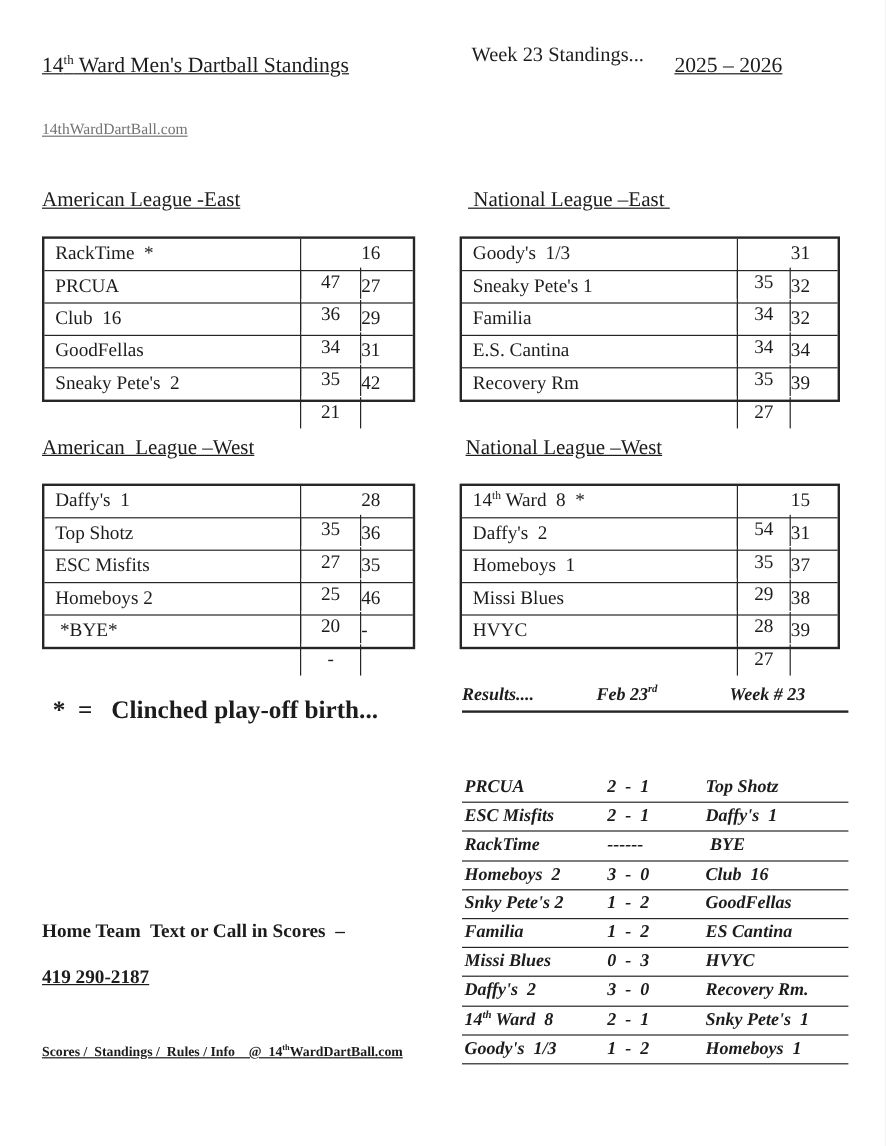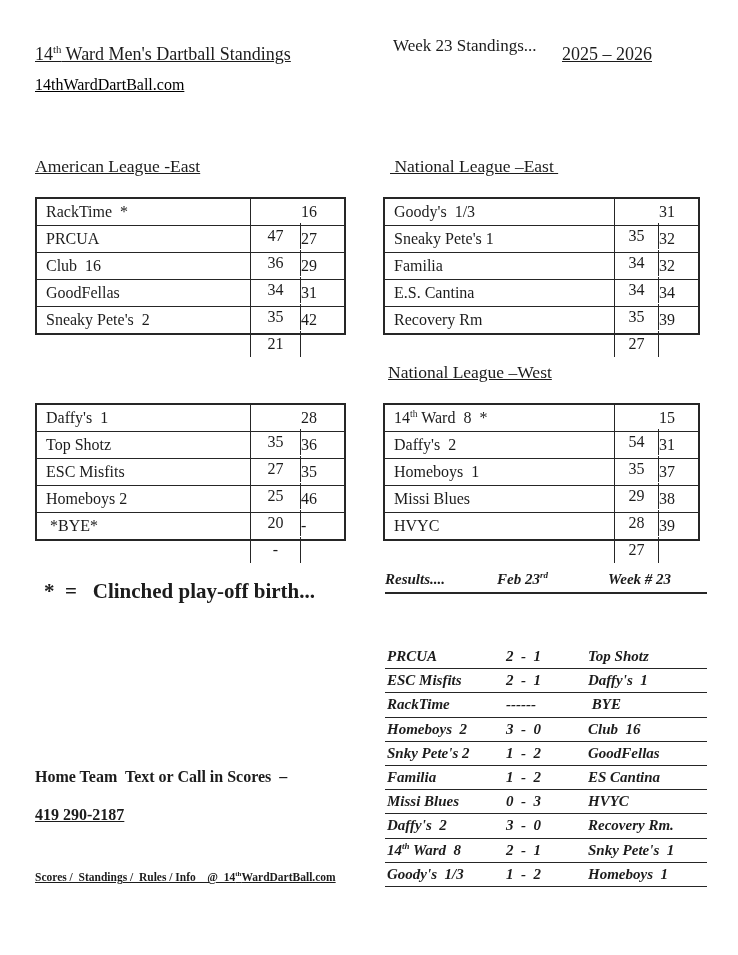--- a/index.html
+++ b/index.html
@@ -10,21 +10,21 @@
     overflow:hidden;
   }
   .abs { position:absolute; }
   .pre { white-space:pre; }
   sup { font-size:60%; vertical-align:super; line-height:0; }
 
   
   .title { left:35px; top:44px; font-size:18px; text-decoration:underline; }
   .week-label { left:393px; top:36px; font-size:17px; }
   .season { left:562px; top:44px; font-size:18px; text-decoration:underline;text-align:center; }
-  .website { left:35px; top:76px; font-size:16px; text-decoration:underline; color:#000000; }
+  .website { left:35px; top:100px; font-size:13px; text-decoration:underline; color:#737373; }
 
   
   .league-title { font-size:17.5px; text-decoration:underline; white-space:pre; }
   .lt-ale { left:35px;  top:156px; }
   .lt-nle { left:390px; top:156px; }
   .lt-alw { left:35px;  top:362px; }
   .lt-nlw { left:388px; top:362px; }
 
   
   .s-table { border:2px solid #262626; }
@@ -66,20 +66,21 @@
 
 <div class="page">
 
   <div class="abs title pre">14<sup>th</sup> Ward Men's Dartball Standings</div>
   <div class="abs week-label pre">Week 23 Standings...</div>
   <div class="abs season pre">2025 – 2026</div>
   <a class="abs website pre">14thWardDartBall.com</a>
 
   <div class="abs league-title lt-ale">American League -East</div>
   <div class="abs league-title lt-nle"> National League –East </div>
+  <div class="abs league-title lt-alw">American  League –West</div>
   <div class="abs league-title lt-nlw">National League –West</div>
 
   <div class="abs s-table t-ale">
       <div class="s-row">
         <div class="s-name">RackTime  *</div>
         <div class="s-w">47</div>
         <div class="s-l">16</div>
       </div>
       <div class="s-row">
         <div class="s-name">PRCUA</div>

